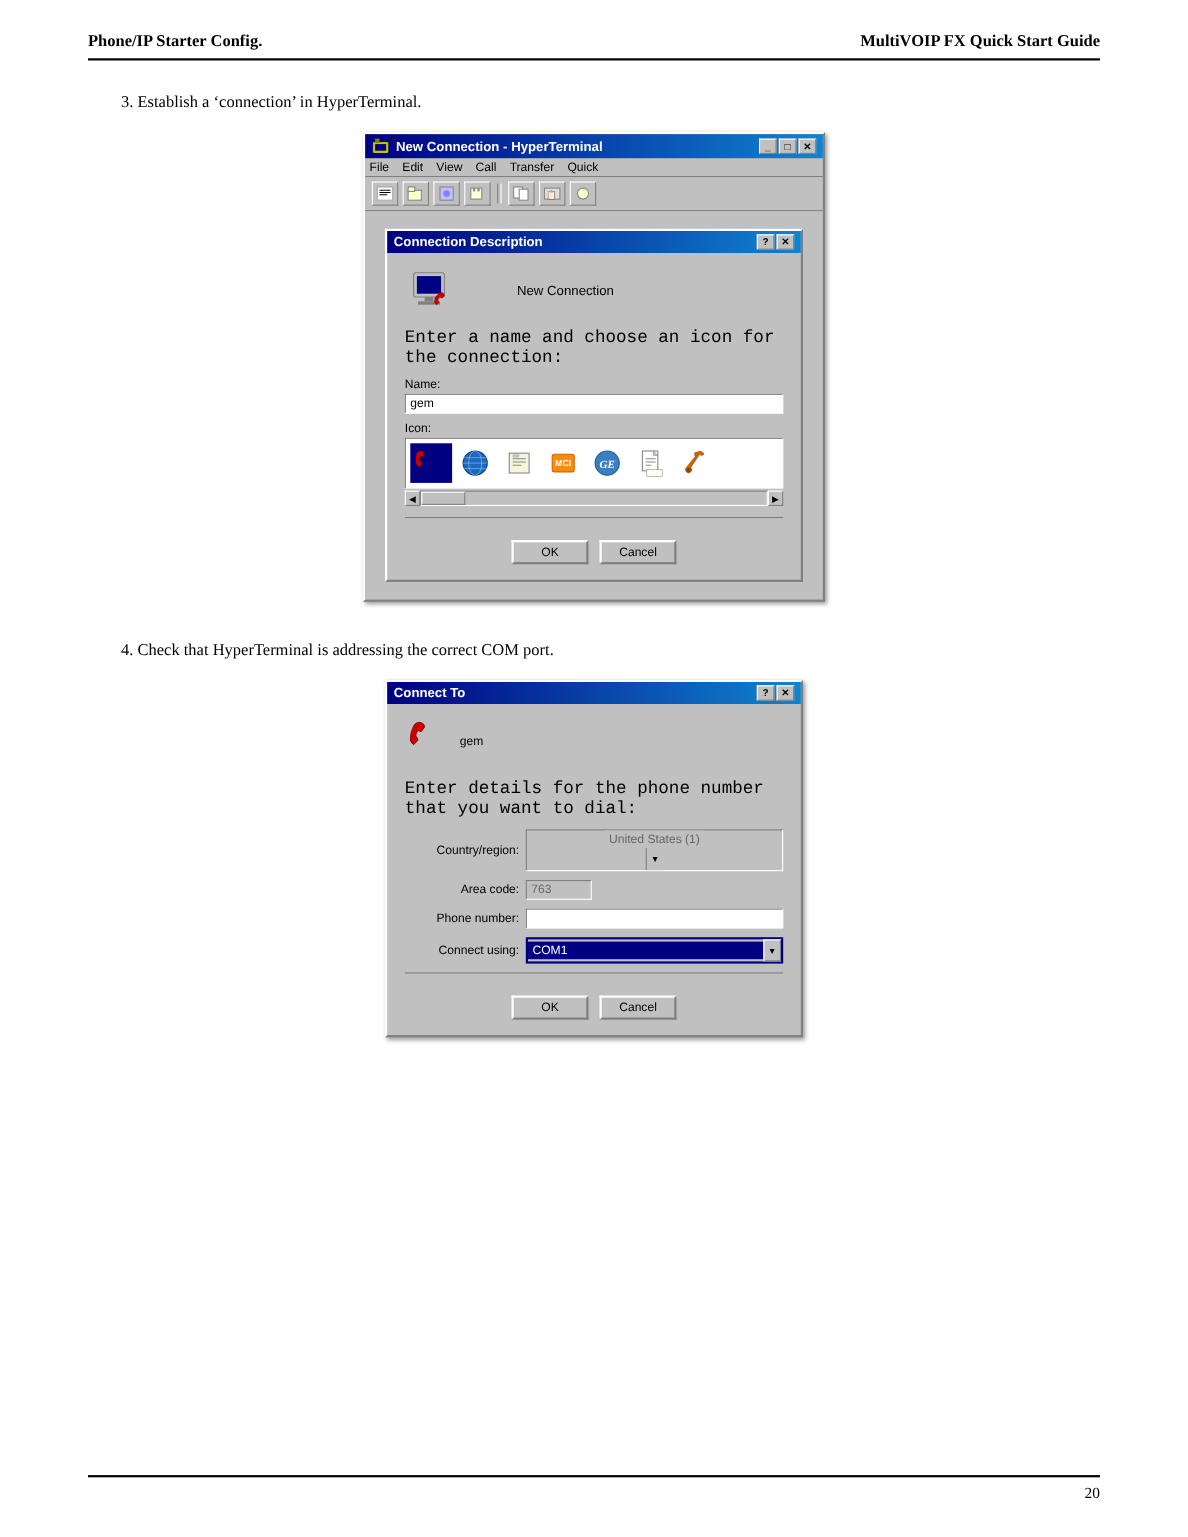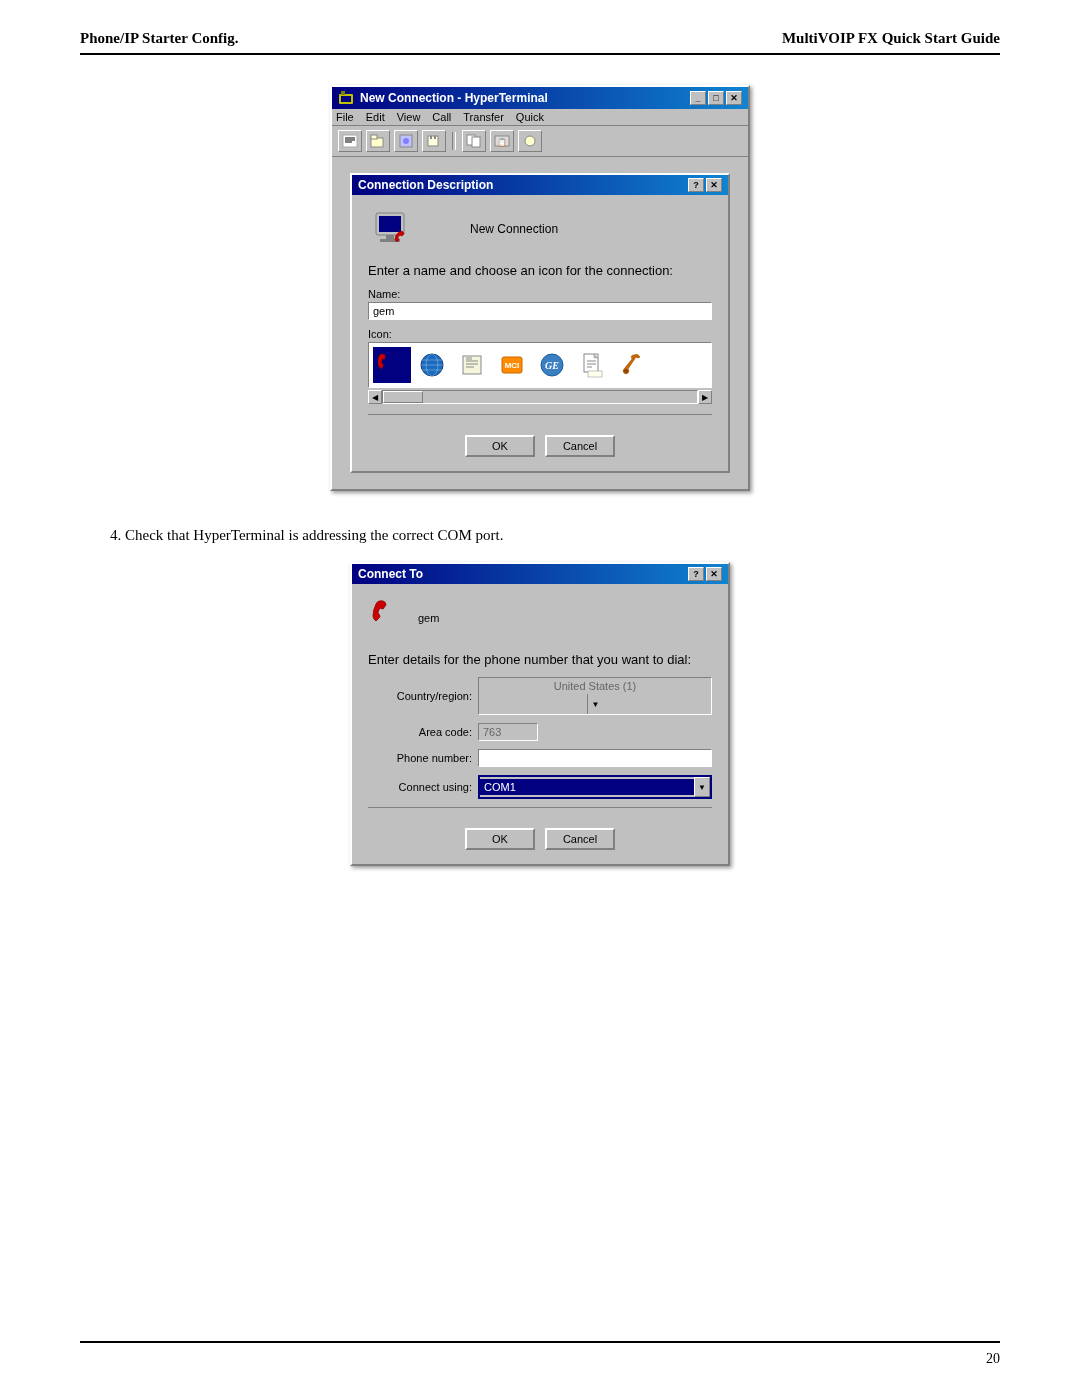--- a/index.html
+++ b/index.html
@@ -151,22 +151,23 @@
       align-items: center;
       gap: 10px;
       margin-bottom: 14px;
     }
     .dialog-icon-label {
       font-size: 12px;
       font-weight: normal;
       padding-left: 48px;
     }
     .dialog-desc-text {
-      font-size: 13px;
+      font-size: 16px;
       margin-bottom: 10px;
+      font-family: Liberation Mono, monospace;
     }
     .form-row {
       margin-bottom: 8px;
     }
     .form-label {
       font-size: 11px;
       margin-bottom: 2px;
     }
     .win98-input {
       width: 100%;
@@ -373,20 +374,21 @@
 </head>
 <body>
 
 <div class="page">
 
   <div class="header">
     <span class="header-left">Phone/IP Starter Config.</span>
     <span class="header-right">MultiVOIP FX Quick Start Guide</span>
   </div>
 
+  <div class="step-label">3.  Establish a ‘connection’ in HyperTerminal.</div>
 
   <div class="screenshot-container">
     <div class="hyper-terminal-outer">
 
       <div class="win98-titlebar">
         <div class="win98-titlebar-title">
           <svg width="16" height="16">
             <rect x="1" y="4" width="14" height="10" fill="#c0c000" rx="1"></rect>
             <rect x="3" y="6" width="10" height="6" fill="#000080"></rect>
             <rect x="3" y="1" width="4" height="4" fill="#808000"></rect>

